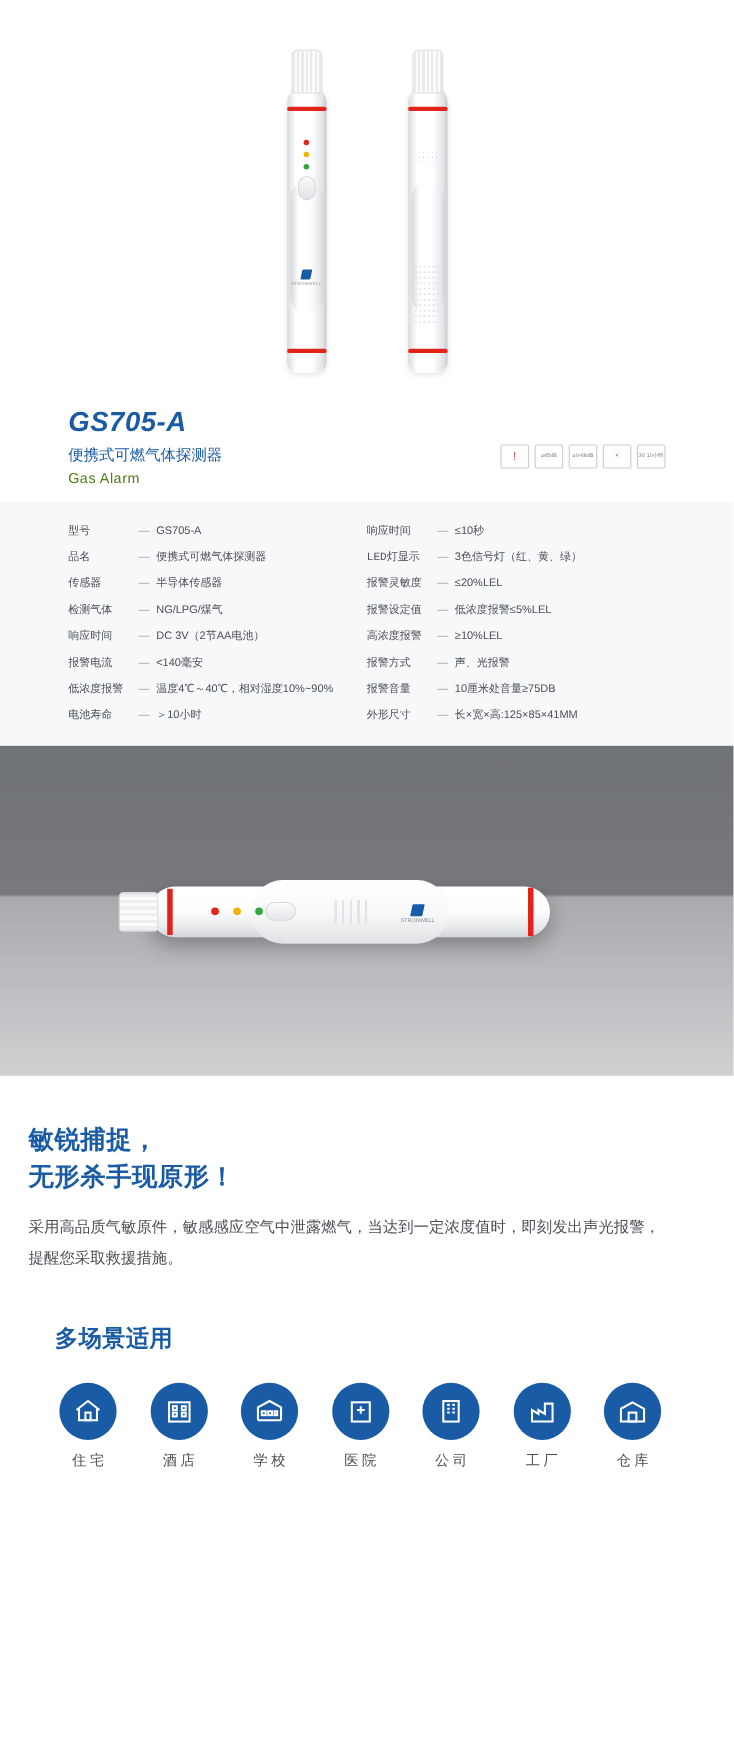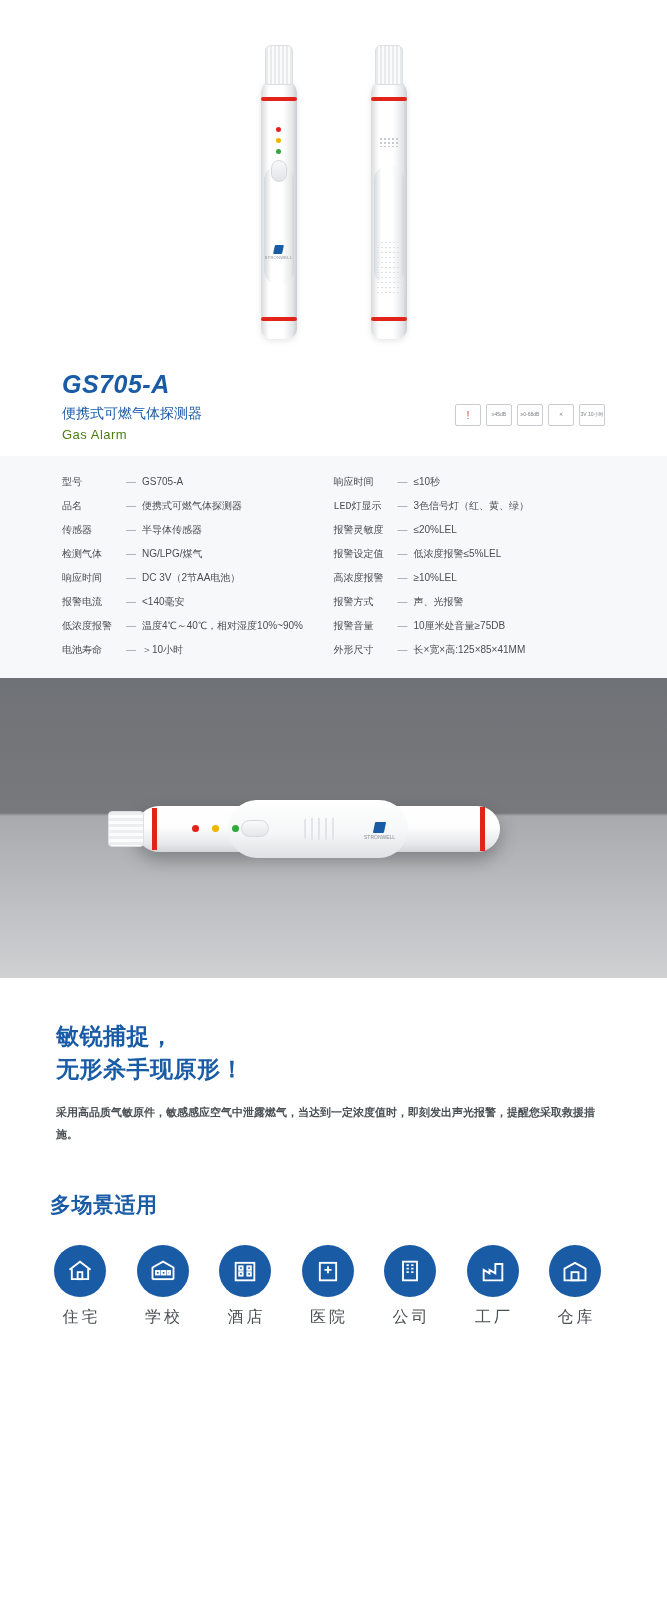--- a/index.html
+++ b/index.html
@@ -244,35 +244,34 @@
     font-size: 5px; color: #8a8f95;
     text-align: center;
   }
   .h-logo .mark {
     width: 11px; height: 11px; margin: 0 auto 1px auto;
     background: #1a5ba6; transform: skewX(-12deg); border-radius: 1px;
   }
 
   
   .feature {
-    padding: 42px 62px 0 56px;
+    padding: 42px 62px 0 26px;
   }
   .feature h2 {
     font-size: 23px;
     color: #1a5ba6;
     font-weight: bold;
     line-height: 1.45;
     letter-spacing: .5px;
   }
   .feature p {
     margin-top: 14px;
-    font-size: 11px;
+    font-size: 14px;
     line-height: 2;
     color: #4a4f54;
-    font-weight: bold;
   }
 
   
   .scenes { padding: 46px 62px 0 50px; }
   .scenes h2 {
     font-size: 21px;
     color: #1a5ba6;
     font-weight: bold;
     letter-spacing: .5px;
   }
@@ -288,21 +287,21 @@
   .scene-circle {
     width: 52px; height: 52px;
     border-radius: 50%;
     background: #1a5ba6;
     margin: 0 auto;
     display: flex; align-items: center; justify-content: center;
   }
   .scene-circle svg { display: block; }
   .scene-label {
     margin-top: 10px;
-    font-size: 16px;
+    font-size: 13px;
     color: #4a4f54;
     letter-spacing: 3px;
     text-indent: 3px;
   }
 </style>
 </head>
 <body>
 
 <section class="hero">
   <div class="device-pair">
@@ -480,46 +479,46 @@
             <path d="M5 10v9h14v-9"></path>
             <rect x="10" y="13" width="4" height="6"></rect>
         </svg>
       </div>
       <div class="scene-label">住宅</div>
     </div>
 
     <div class="scene">
       <div class="scene-circle">
         <svg width="28" height="28" viewBox="0 0 24 24" fill="none" stroke="#ffffff" stroke-width="1.6">
+          <rect x="4" y="5" width="16" height="15"></rect>
+          <rect x="7" y="8" width="3" height="3"></rect>
+            <rect x="14" y="8" width="3" height="3"></rect>
+          <rect x="7" y="13" width="3" height="3"></rect>
+            <rect x="14" y="13" width="3" height="3"></rect>
+        </svg>
+      </div>
+      <div class="scene-label">酒店</div>
+    </div>
+
+    <div class="scene">
+      <div class="scene-circle">
+        <svg width="28" height="28" viewBox="0 0 24 24" fill="none" stroke="#ffffff" stroke-width="1.6">
           <path d="M3 19V9l9-5 9 5v10"></path>
             <path d="M3 19h18"></path>
           <rect x="6" y="12" width="3" height="3"></rect>
             <rect x="11" y="12" width="3" height="3"></rect>
             <rect x="16" y="12" width="2" height="3"></rect>
         </svg>
       </div>
       <div class="scene-label">学校</div>
     </div>
 
     <div class="scene">
       <div class="scene-circle">
         <svg width="28" height="28" viewBox="0 0 24 24" fill="none" stroke="#ffffff" stroke-width="1.6">
-          <rect x="4" y="5" width="16" height="15"></rect>
-          <rect x="7" y="8" width="3" height="3"></rect>
-            <rect x="14" y="8" width="3" height="3"></rect>
-          <rect x="7" y="13" width="3" height="3"></rect>
-            <rect x="14" y="13" width="3" height="3"></rect>
-        </svg>
-      </div>
-      <div class="scene-label">酒店</div>
-    </div>
-
-    <div class="scene">
-      <div class="scene-circle">
-        <svg width="28" height="28" viewBox="0 0 24 24" fill="none" stroke="#ffffff" stroke-width="1.6">
           <rect x="5" y="5" width="14" height="15"></rect>
           <path d="M12 8v6M9 11h6"></path>
         </svg>
       </div>
       <div class="scene-label">医院</div>
     </div>
 
     <div class="scene">
       <div class="scene-circle">
         <svg width="28" height="28" viewBox="0 0 24 24" fill="none" stroke="#ffffff" stroke-width="1.6">

